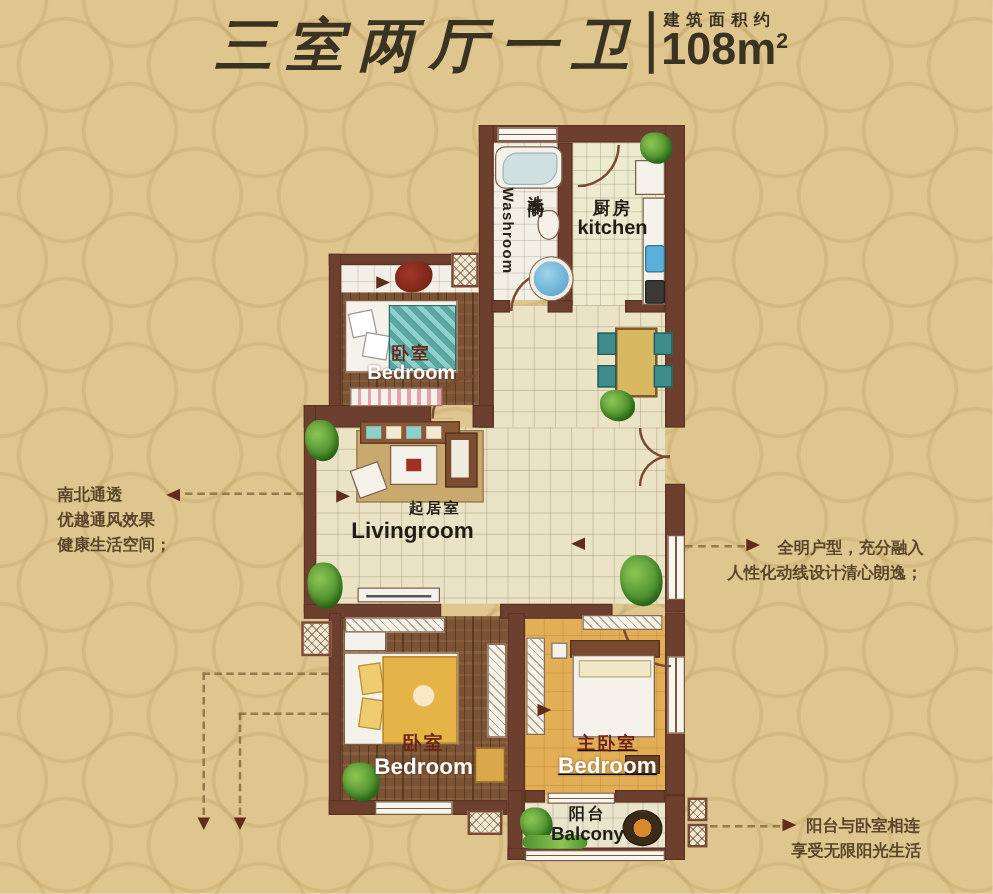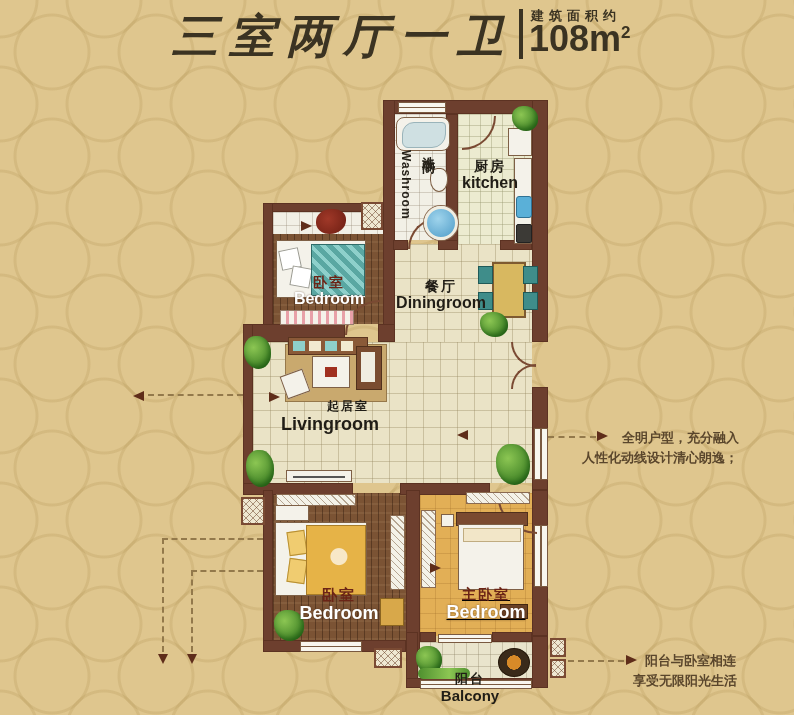--- a/index.html
+++ b/index.html
@@ -135,24 +135,20 @@
     <span class="cn dark">厨房</span>
     <span class="en dark">kitchen</span>
   </div>
 
   <div class="abs" style="left:492px;top:262px;width:30px;height:52px;background:#d8b860;border:2px solid #7e5a30;"></div>
   <div class="abs" style="left:478px;top:266px;width:13px;height:16px;background:#3f8d8a;border:1px solid #1f5a58;"></div>
   <div class="abs" style="left:478px;top:292px;width:13px;height:16px;background:#3f8d8a;border:1px solid #1f5a58;"></div>
   <div class="abs" style="left:523px;top:266px;width:13px;height:16px;background:#3f8d8a;border:1px solid #1f5a58;"></div>
   <div class="abs" style="left:523px;top:292px;width:13px;height:16px;background:#3f8d8a;border:1px solid #1f5a58;"></div>
   <div class="abs plant" style="left:480px;top:312px;width:28px;height:25px;"></div>
-  <div class="rlabel" style="left:385px;top:278px;width:112px;">
-    <span class="cn dark">餐厅</span>
-    <span class="en dark">Diningroom</span>
-  </div>
 
   <div class="abs flower" style="left:316px;top:209px;width:30px;height:25px;"></div>
   <div class="ar ar-r" style="left:301px;top:221px;"></div>
   <div class="abs whitebox" style="left:276px;top:240px;width:90px;height:58px;">
     <div class="abs" style="left:3px;top:8px;width:18px;height:18px;background:#fff;border:1px solid #9a9a90;transform:rotate(-12deg);"></div>
     <div class="abs" style="left:14px;top:26px;width:18px;height:18px;background:#fff;border:1px solid #9a9a90;transform:rotate(10deg);"></div>
     <div class="abs" style="left:34px;top:3px;width:52px;height:50px;background:repeating-linear-gradient(45deg,#5aa7a2 0 5px,#8ed0cb 5px 9px);border:1px solid #2f6b68;"></div>
   </div>
   <div class="abs" style="left:280px;top:310px;width:72px;height:13px;background:repeating-linear-gradient(90deg,#f5f2ea 0 5px,#e8a0a8 5px 8px);border:1px solid #9a8070;"></div>
   <div class="rlabel" style="left:283px;top:274px;width:92px;">
@@ -214,24 +210,29 @@
   <div class="ar ar-r" style="left:430px;top:563px;"></div>
   <div class="rlabel" style="left:434px;top:586px;width:104px;text-decoration:underline;">
     <span class="cn cn-red">主卧室</span>
     <span class="en en-wht" style="font-size:18px;">Bedroom</span>
   </div>
 
   <div class="abs plant" style="left:416px;top:646px;width:26px;height:27px;"></div>
   <div class="abs" style="left:418px;top:668px;width:52px;height:11px;background:linear-gradient(90deg,#4e8f2e,#8cc653 60%,#4e8f2e);border-radius:6px;"></div>
   <div class="abs" style="left:498px;top:648px;width:30px;height:27px;border-radius:50%;background:radial-gradient(circle at 50% 50%, #d88a28 0 35%, #3a2a1a 36%);border:1px solid #221508;"></div>
   <div class="rlabel" style="left:426px;top:644px;width:88px;">
-    <span class="cn dark" style="font-size:13px;margin-top:28px;">阳台</span>
+    <span class="cn dark" style="font-size:13px;">阳台</span>
     <span class="en dark" style="font-size:15px;">Balcony</span>
   </div>
 
+  <div class="note" style="left:46px;top:386px;">
+    <div>南北通透</div>
+    <div>优越通风效果</div>
+    <div>健康生活空间；</div>
+  </div>
   <div class="ar ar-l" style="left:133px;top:391px;"></div>
   <div class="dash-h" style="left:148px;top:394px;width:95px;"></div>
 
   <div class="dash-h" style="left:548px;top:436px;width:48px;"></div>
   <div class="ar ar-r" style="left:597px;top:431px;"></div>
   <div class="note" style="left:582px;top:448px;">人性化动线设计清心朗逸；</div>
   <div class="note" style="left:622px;top:428px;">全明户型，充分融入</div>
 
   <div class="dash-h" style="left:162px;top:538px;width:101px;"></div>
   <div class="dash-v" style="left:162px;top:538px;height:114px;"></div>

